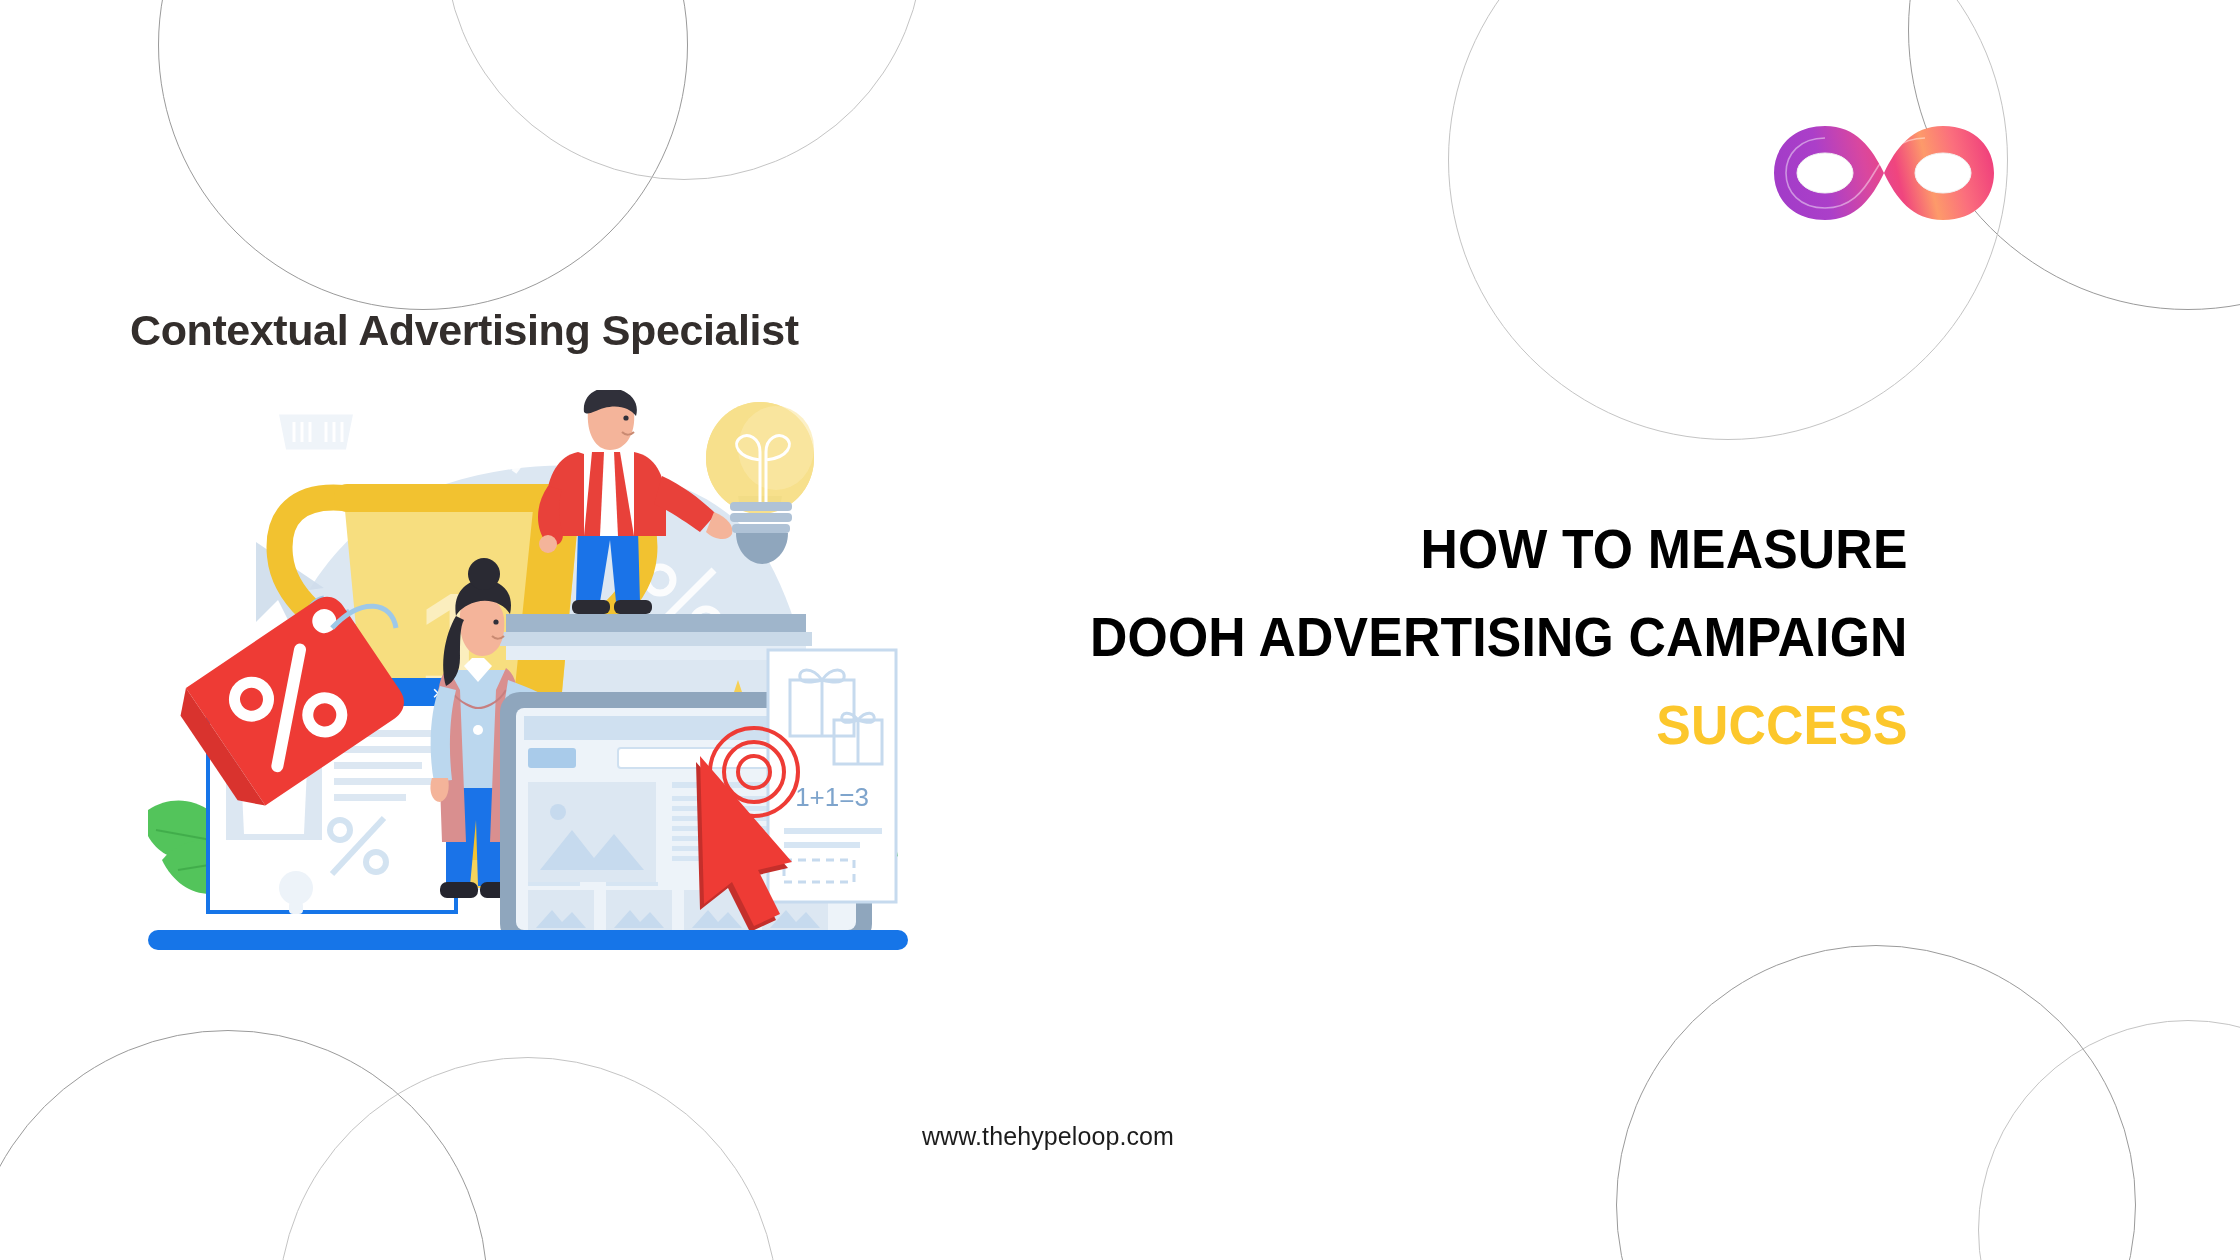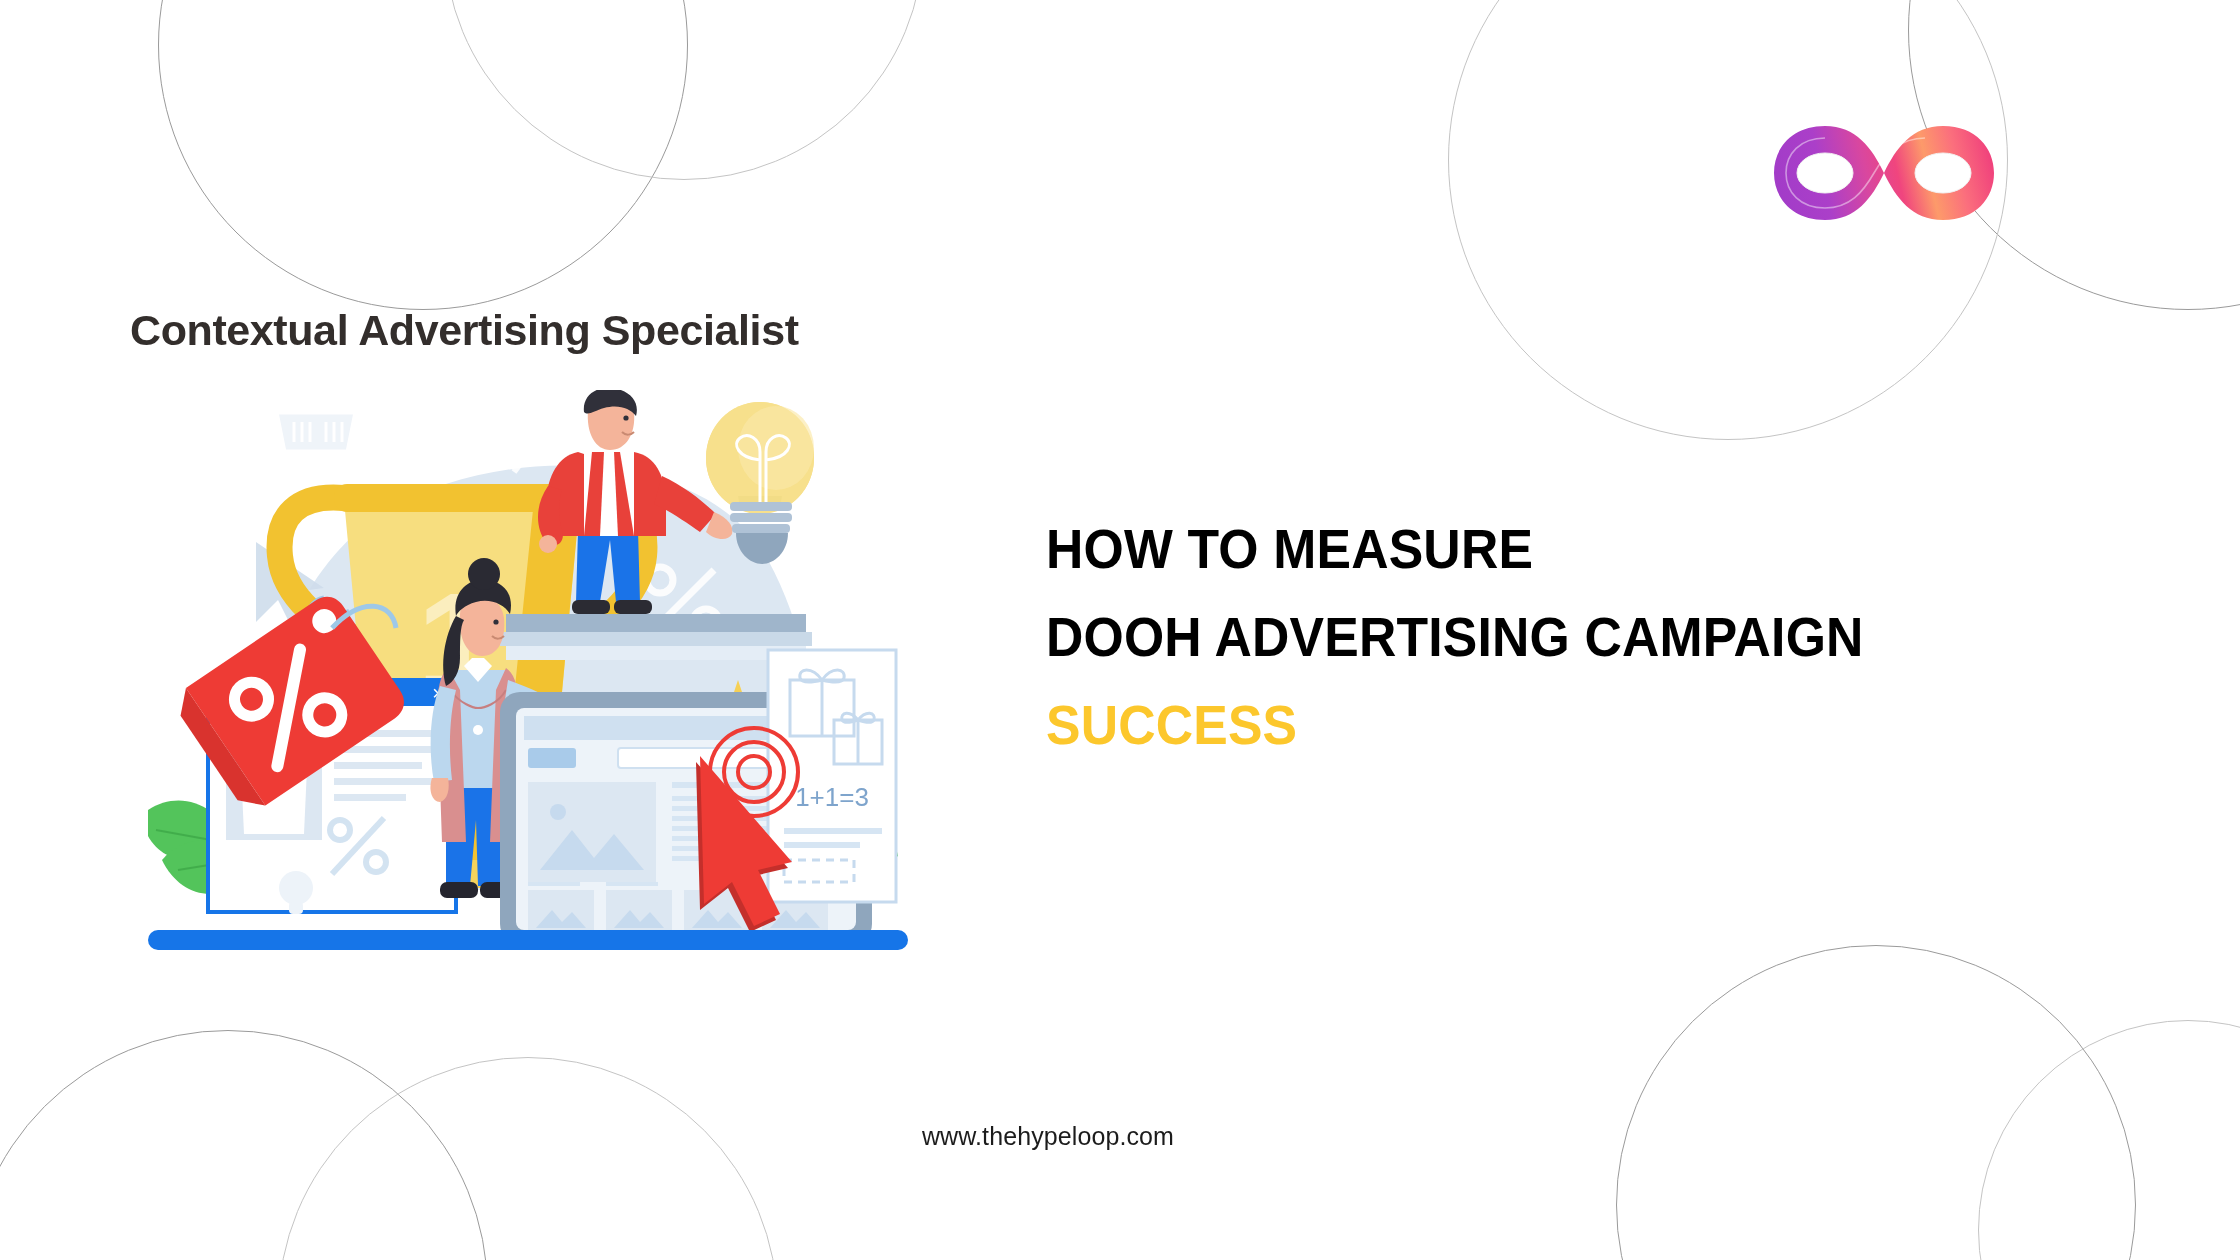--- a/index.html
+++ b/index.html
@@ -26,21 +26,21 @@
   
   .kicker {
     position:absolute; left:82px; top:306px;
     font-size:43px; font-weight:bold;
     letter-spacing:-0.4px;
     color:#332E2C;
     white-space:nowrap;
   }
 
   
-  .title-block { position:absolute; left:998px; top:505px; }
+  .title-block { position:absolute; left:1042px; top:505px;text-align:right; }
   .title-line {
     font-size:55px;
     font-weight:bold;
     line-height:88px;
     letter-spacing:0.2px;
     color:#000000;
     white-space:nowrap;
     transform:scaleX(0.94);
     transform-origin:left center;
   }

